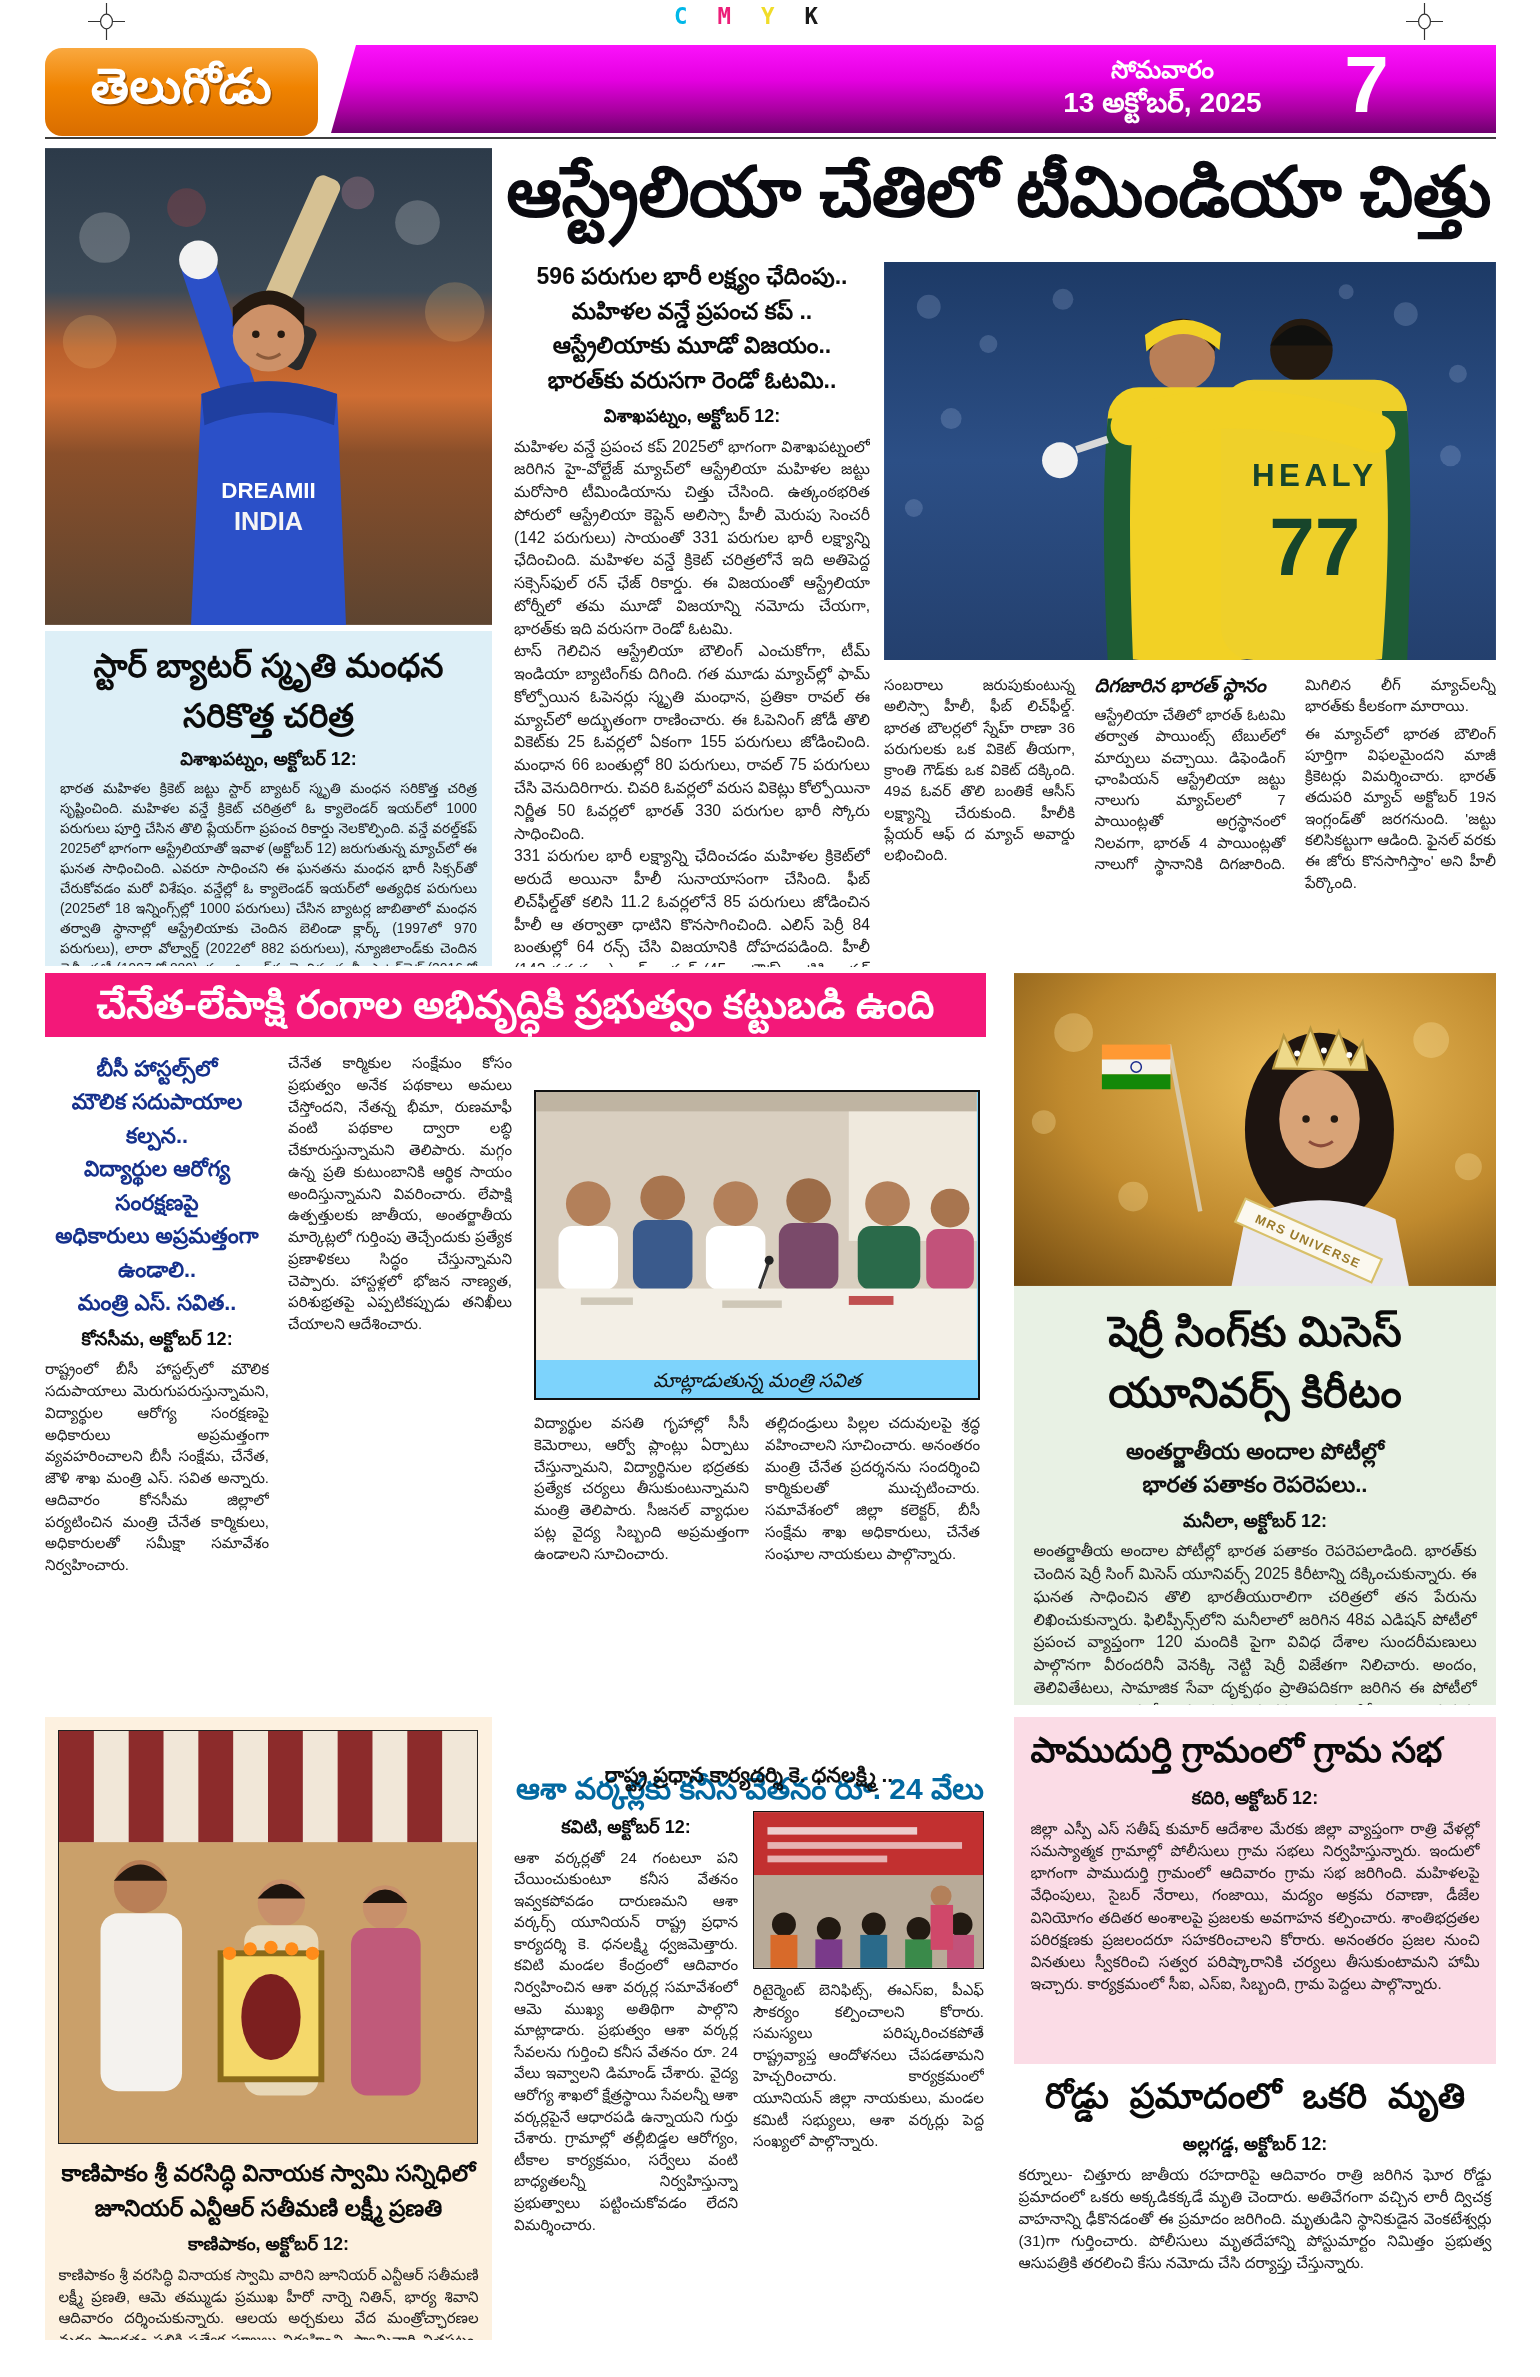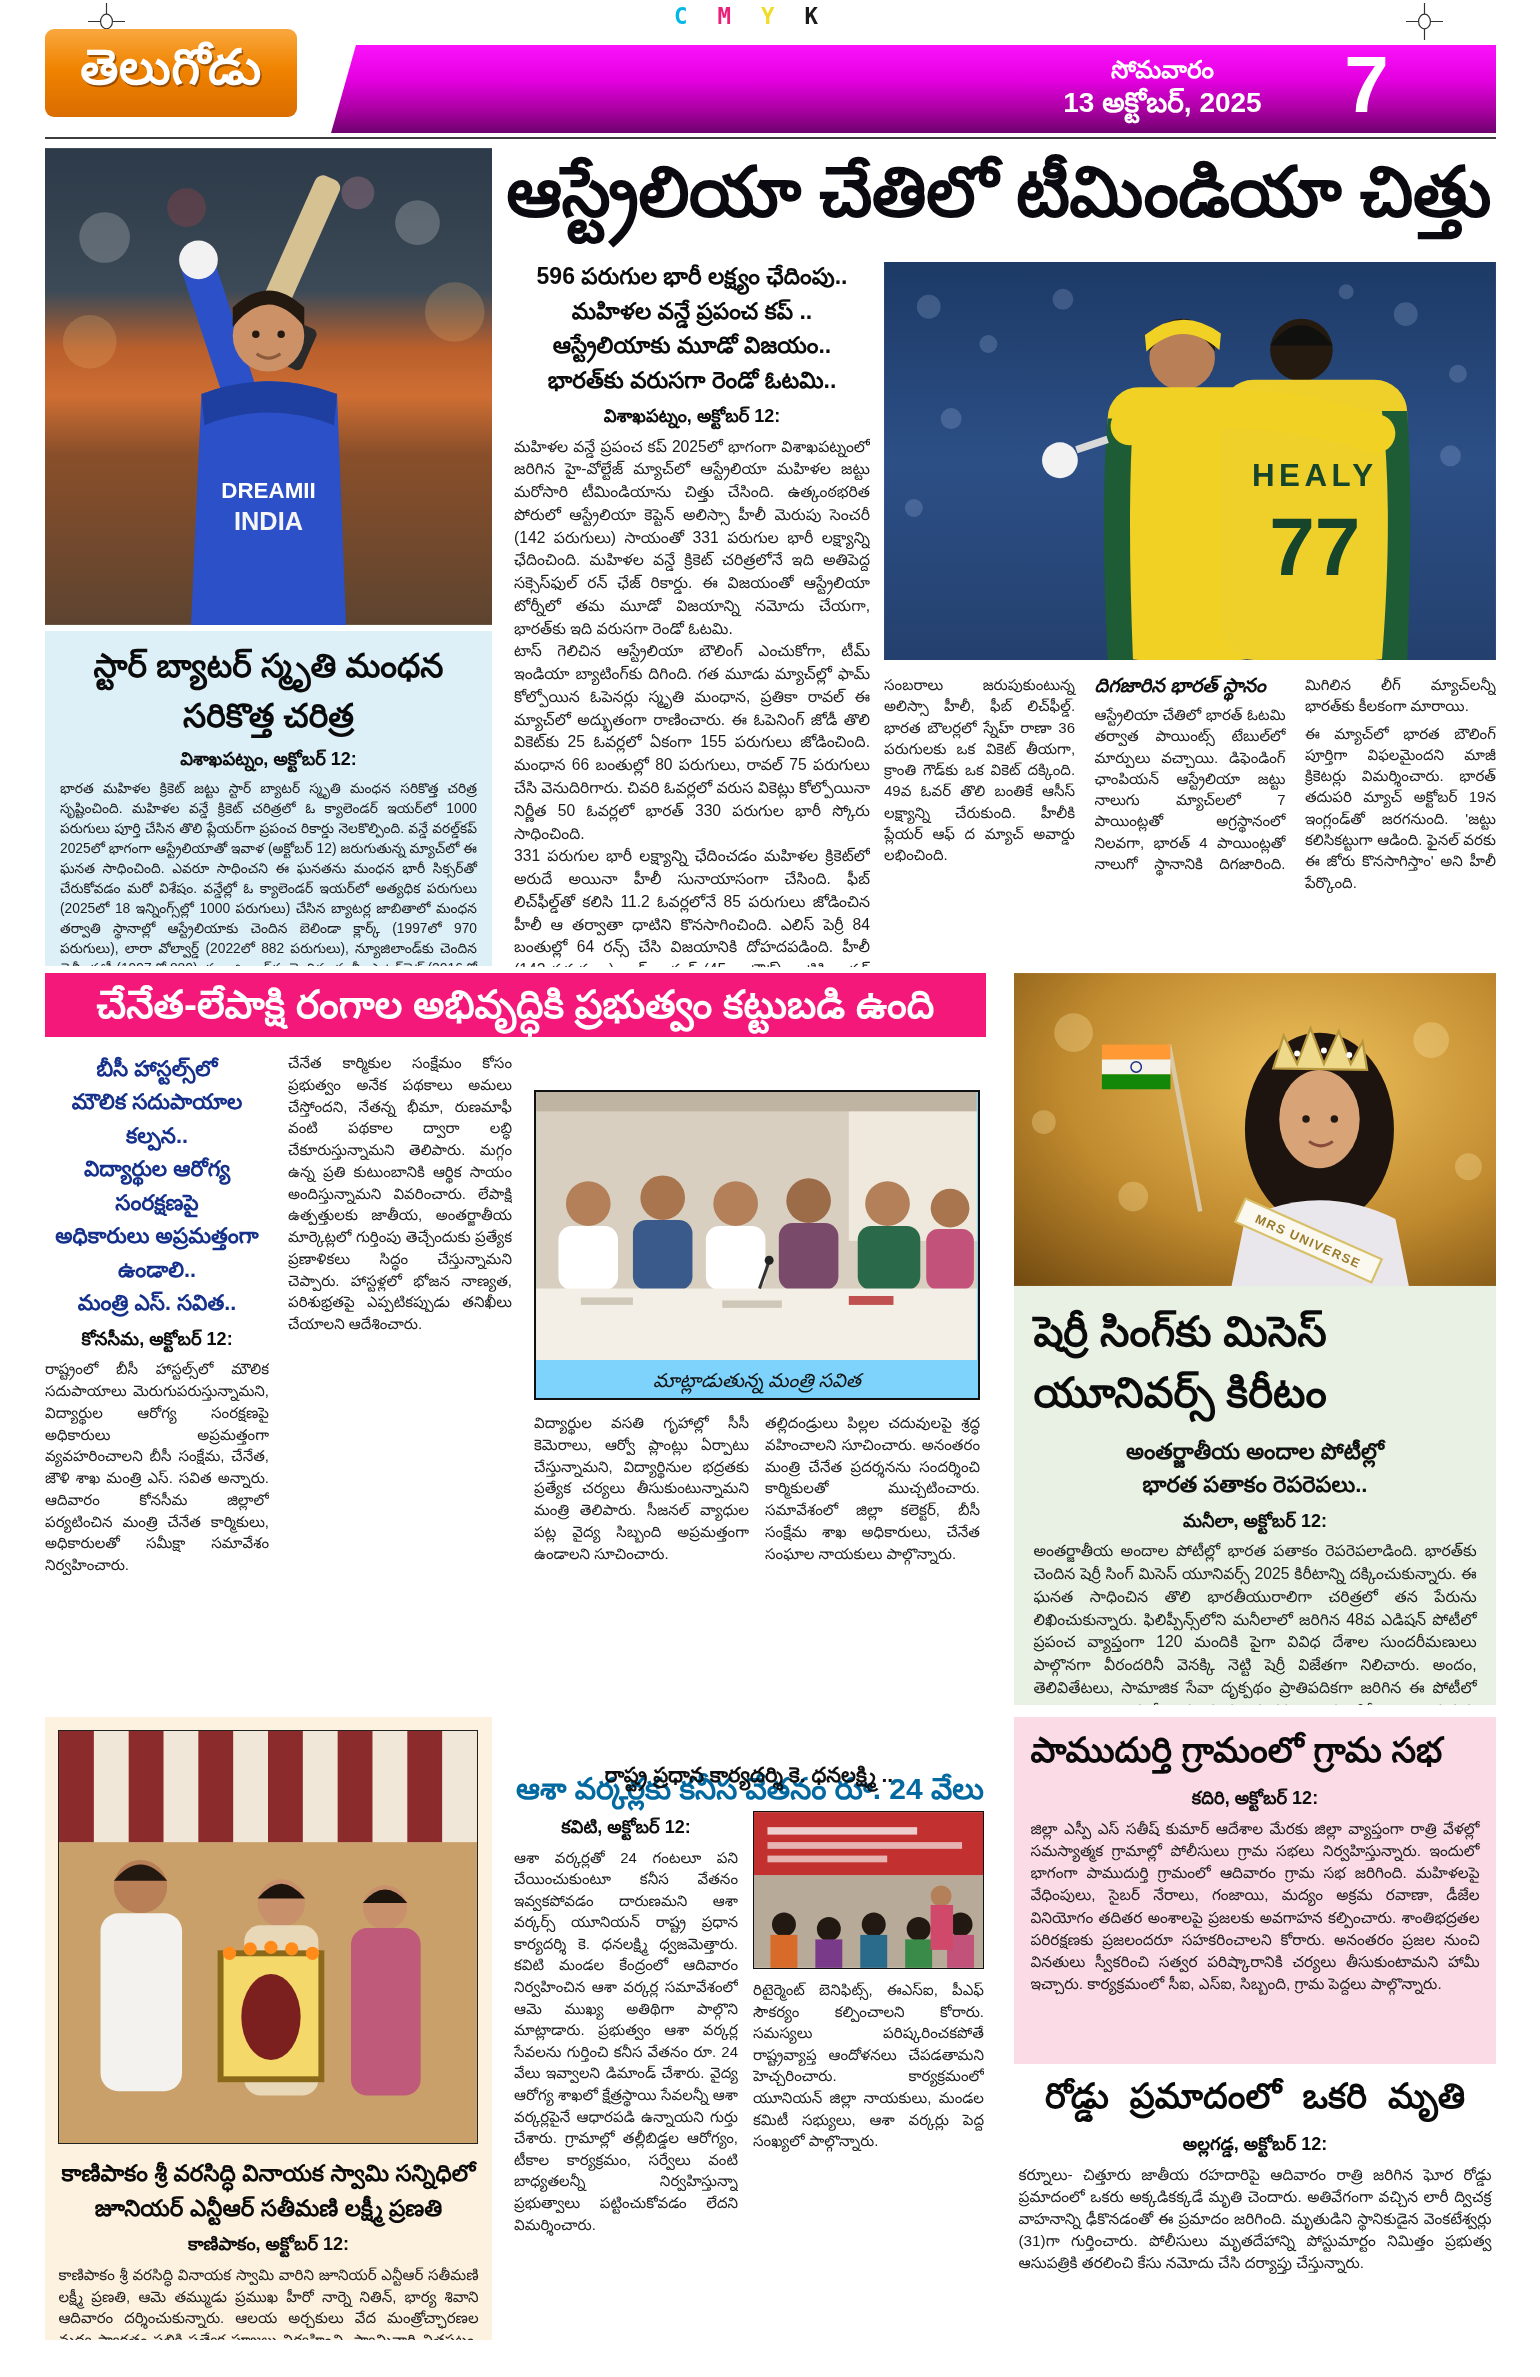--- a/index.html
+++ b/index.html
@@ -9,21 +9,21 @@
   .pre{white-space:pre-line;}
   .just{text-align:justify;}
   .clip{overflow:hidden;}
 
   
   .cmyk{display:flex;gap:30px;font-family:"DejaVu Sans Mono","Liberation Mono",monospace;
         font-size:22.4px;font-weight:bold;}
   .c-c{color:#00b7e8}.c-m{color:#ec1e79}.c-y{color:#f0dc28}.c-k{color:#1a1a1a}
 
   
-  .logo{left:45px;top:29px;width:252px;height:88px;border-radius:9px;
+  .logo{left:45px;top:48px;width:273px;height:88px;border-radius:17px;
         background:linear-gradient(180deg,#f9a83f 0%,#f08300 45%,#d96d00 100%);
         display:flex;align-items:center;justify-content:center;}
   .logo span{font-size:49px;font-weight:900;color:#fff;text-shadow:1.5px 2.2px 0 rgba(90,40,0,.55);letter-spacing:0.7px;}
   .mbar{left:331px;top:45px;width:1165px;height:88px;
         background:linear-gradient(180deg,#fb12fb 0%,#e400e0 40%,#a8009f 75%,#6e016e 100%);
         clip-path:polygon(25px 0,100% 0,100% 100%,0 100%);}
   .m-date{position:absolute;left:705px;top:10.4px;width:253px;text-align:center;color:#fff;font-weight:bold;}
   .m-day{font-size:24.6px;line-height:1.25;}
   .m-dt{font-size:28px;line-height:1.2;}
   .m-page{position:absolute;left:961px;top:-6px;width:149px;text-align:center;color:#fff;
@@ -53,21 +53,21 @@
   .hl-col{width:224px;}
   .hl-intro{font-size:21.6px;font-weight:bold;color:#16318c;text-align:center;line-height:1.55;}
   .hl-col .body-txt{font-size:15px;line-height:1.45;}
   .photo-frame{left:534px;top:1090px;width:446px;height:310px;border:2.2px solid #111;background:#7dd3fc;
                box-sizing:border-box;}
   .photo-cap{font-size:19.4px;font-style:italic;text-align:center;line-height:36px;color:#111;
              font-family:"Liberation Serif","DejaVu Serif",serif;}
 
   .mrs-panel{left:1014px;top:1286px;width:482px;height:419px;background:#e8f1e4;box-sizing:border-box;
              padding:16.4px 19.4px 0 19.4px;}
-  .mrs-head{font-size:42px;font-weight:900;line-height:1.45;color:#0b0b0b;}
+  .mrs-head{font-size:42px;font-weight:900;text-align:center;line-height:1.45;color:#0b0b0b;}
   .mrs-deck{font-size:22.4px;font-weight:bold;text-align:center;line-height:1.5;margin-top:10.4px;}
   .mrs-panel .body-txt{font-size:15.7px;}
 
   .bl-card{left:45px;top:1717px;width:447px;height:623px;background:#fdf1e0;box-sizing:border-box;
            padding:13.4px;}
   .bl-cap{font-size:23px;font-weight:900;text-align:center;line-height:1.5;margin-top:9px;color:#0b0b0b;}
   .bl-card .body-txt{font-size:15px;}
 
   .am-headline{left:514px;top:1772px;width:470px;font-size:30px;font-weight:900;text-align:right;color:#0369a1;}
   .am-deck{left:514px;top:1763px;width:470px;font-size:21px;font-weight:bold;text-align:center;}

